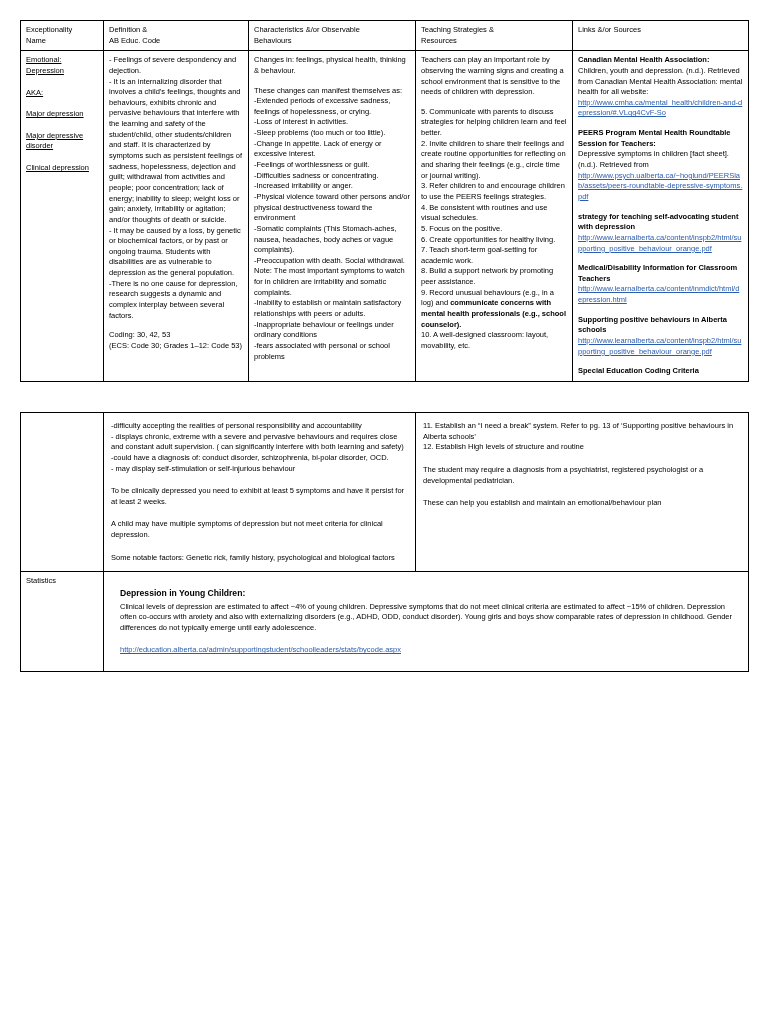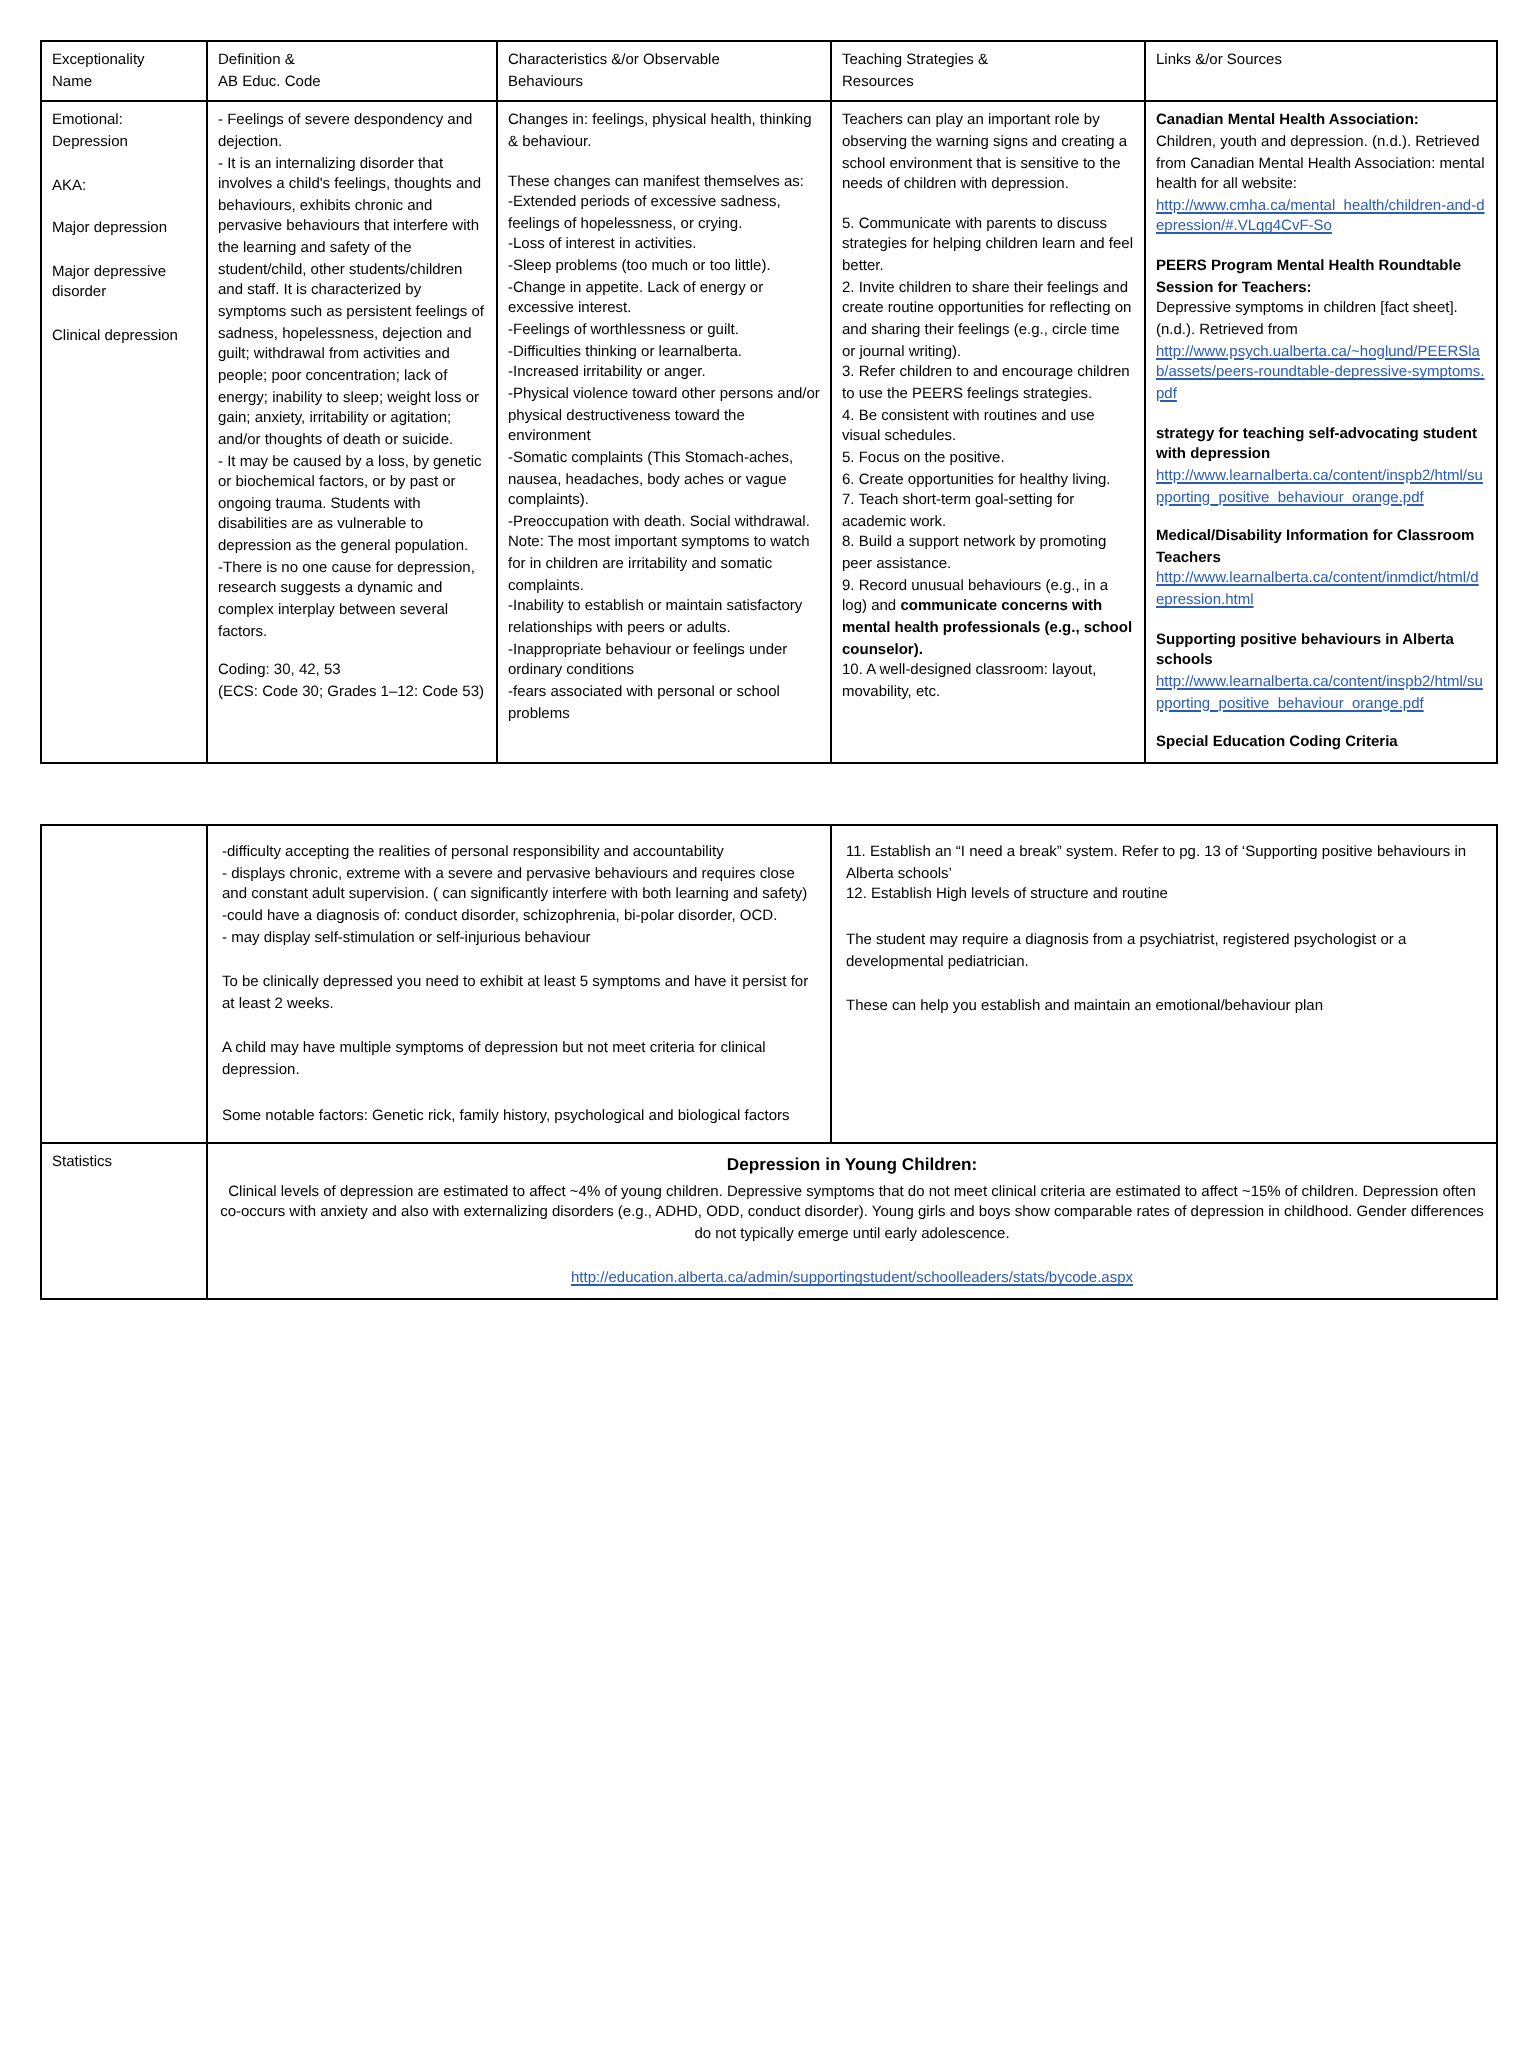--- a/index.html
+++ b/index.html
@@ -58,20 +58,21 @@
     margin: 0 0 0 0;
   }
   .cellblock p.gap {
     margin-top: 9px;
   }
   .bold { font-weight: bold; }
   .colname {
     font-weight: bold;
     font-size: 8px;
     line-height: 1.5;
+    text-decoration: underline;
   }
   .colname p { margin: 0; }
   .colname p.gap { margin-top: 11px; }
 
   a.lnk, .lnk {
     color: #2a5db0;
     text-decoration: underline;
     word-break: break-all;
     display: inline;
   }
@@ -99,21 +100,21 @@
   .t2 .bodycell p { margin: 0; }
   .t2 .bodycell p.gap { margin-top: 12px; }
   .statlabel {
     text-align: center;
     font-weight: bold;
     font-size: 8px;
     vertical-align: top;
     padding-top: 9px;
   }
   .statbody { padding: 14px 8px 8px 8px; font-size: 7.6px; line-height: 1.62; }
-  .statbody p { margin: 0; text-align: center; }
+  .statbody p { margin: 11px; }
   .statbody p.gap { margin-top: 12px; }
   .stat-h { font-weight: bold; display: block; margin-bottom: 2px; font-size: 8.6px; }
 </style>
 </head>
 <body>
 
 <div class="page">
 
   <table class="grid t1">
     <colgroup>
@@ -167,21 +168,21 @@
         </td>
 
         <td class="cellblock">
           <p>Changes in: feelings, physical health, thinking &amp; behaviour.</p>
           <p class="gap">These changes can manifest themselves as:</p>
           <p>-Extended periods of excessive sadness, feelings of hopelessness, or crying.</p>
           <p>-Loss of interest in activities.</p>
           <p>-Sleep problems (too much or too little).</p>
           <p>-Change in appetite. Lack of energy or excessive interest.</p>
           <p>-Feelings of worthlessness or guilt.</p>
-          <p>-Difficulties thinking or learnalberta.</p>
+          <p>-Difficulties sadness or concentrating.</p>
           <p>-Increased irritability or anger.</p>
           <p>-Physical violence toward other persons and/or physical destructiveness toward the environment</p>
           <p>-Somatic complaints (This Stomach-aches, nausea, headaches, body aches or vague complaints).</p>
           <p>-Preoccupation with death. Social withdrawal. Note: The most important symptoms to watch for in children are irritability and somatic complaints.</p>
           <p>-Inability to establish or maintain satisfactory relationships with peers or adults.</p>
           <p>-Inappropriate behaviour or feelings under ordinary conditions</p>
           <p>-fears associated with personal or school problems</p>
         </td>
 
         <td class="cellblock">

